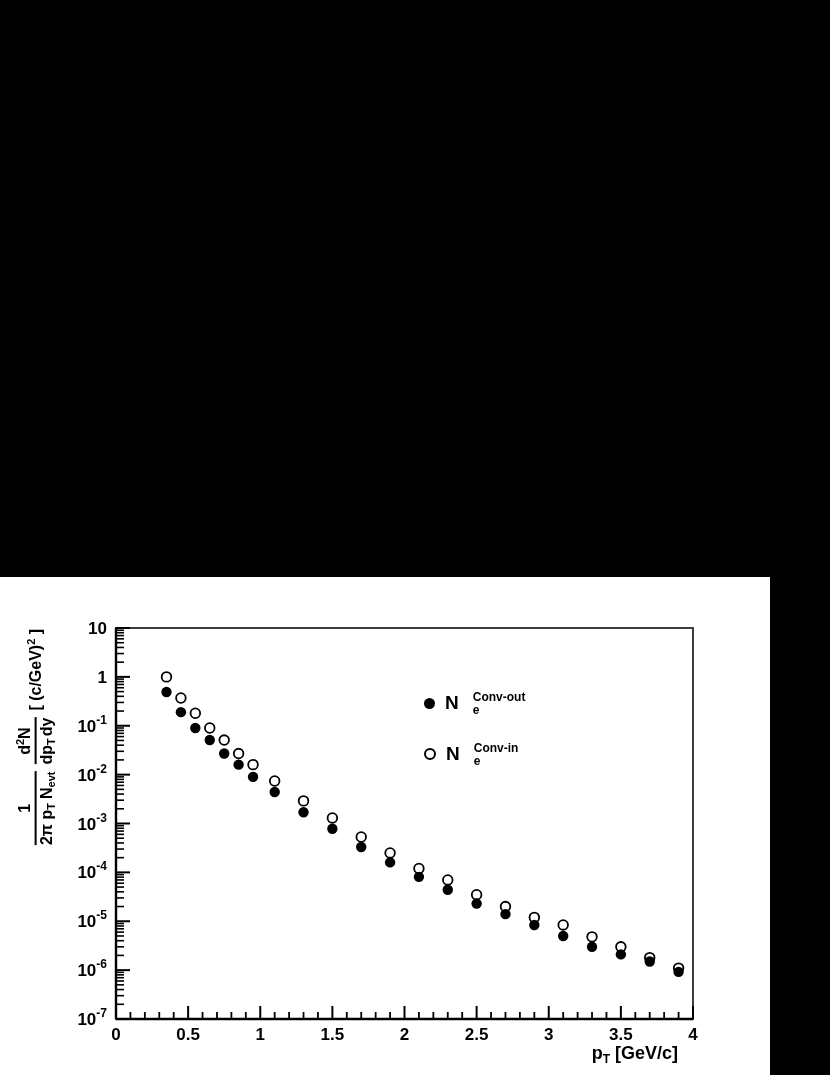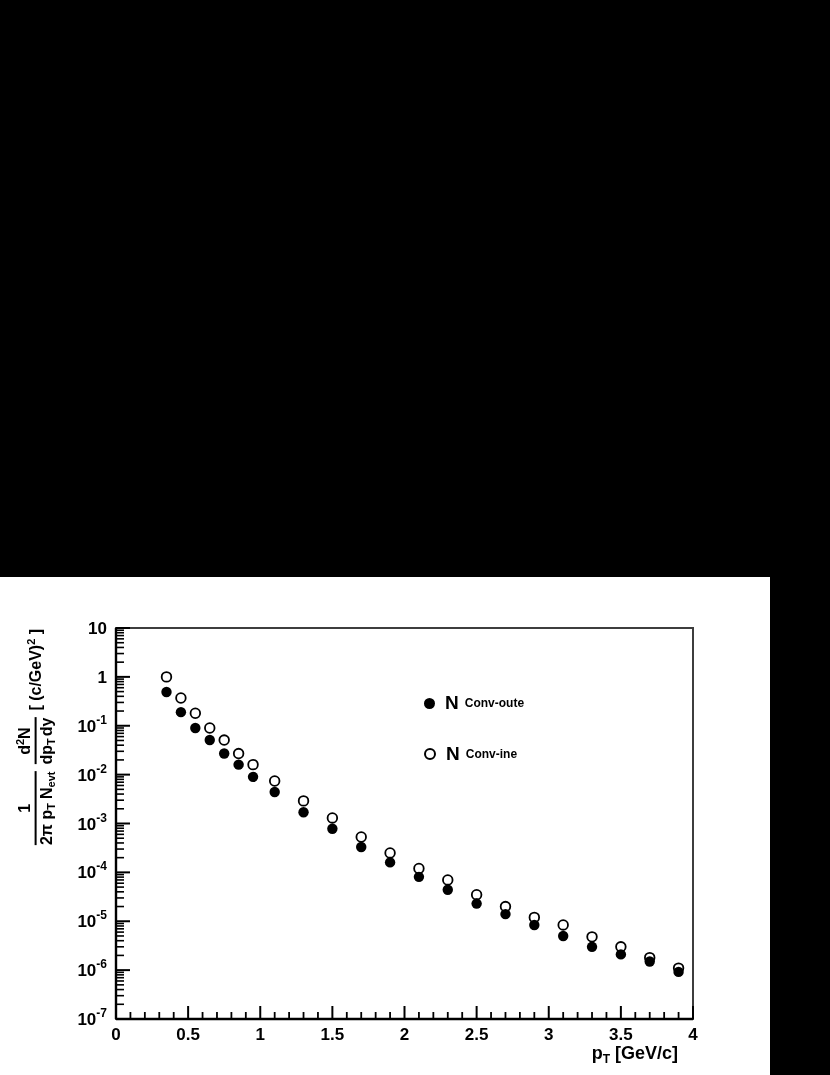--- a/index.html
+++ b/index.html
@@ -24,21 +24,21 @@
   .sp-l{margin-left:4px;}
   .sp-s{margin-left:2px;}
 
   
   .legend-item{position:absolute;left:424px;display:flex;align-items:center;gap:10px;height:28px;}
   .mark{display:inline-block;border-radius:50%;}
   .mark-filled{width:11px;height:11px;background:#000;}
   .mark-open{width:8px;height:8px;border:2px solid #000;background:#fff;}
   .lname{display:inline-flex;align-items:center;color:#000;}
   .lbase{font-size:19px;font-weight:bold;}
-  .supsub{display:inline-flex;flex-direction:row;align-items:flex-start;line-height:1;margin-left:6px;}
+  .supsub{display:inline-flex;flex-direction:column;align-items:flex-start;line-height:1;margin-left:14px;}
   .lsup,.lsub{font-size:12px;font-weight:bold;}
   .lsup{margin-bottom:1px;}
 </style>
 </head>
 <body>
 
 <div class="stage">
 
   <div class="mask mask-top"></div>
   <div class="mask mask-right"></div>

